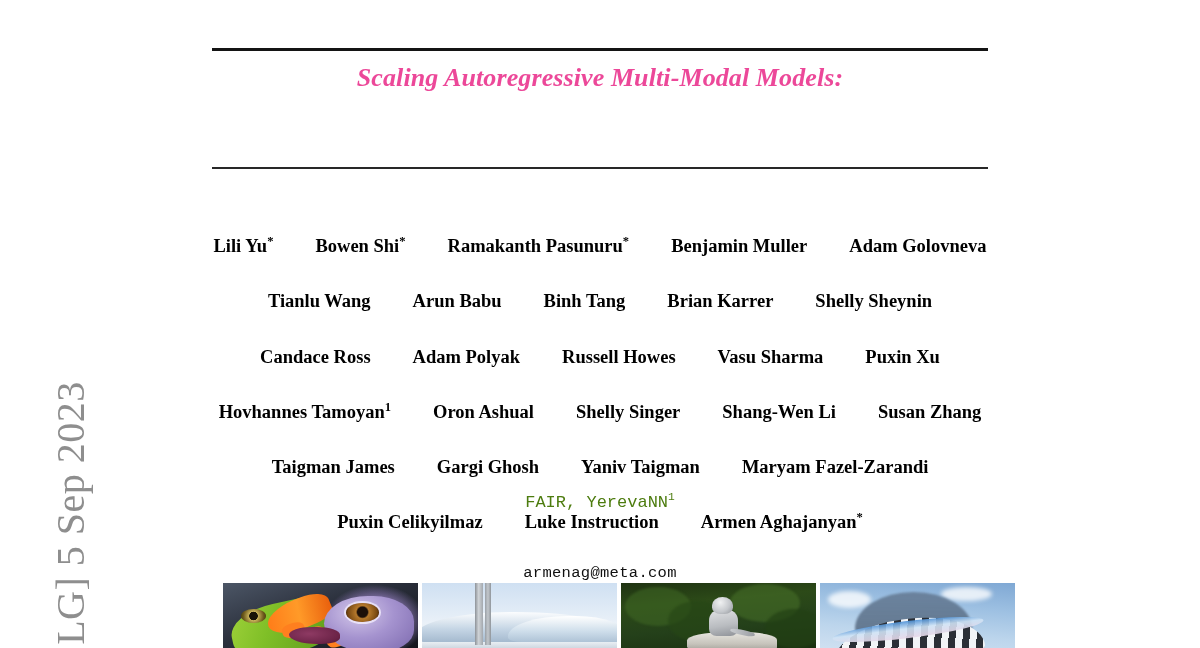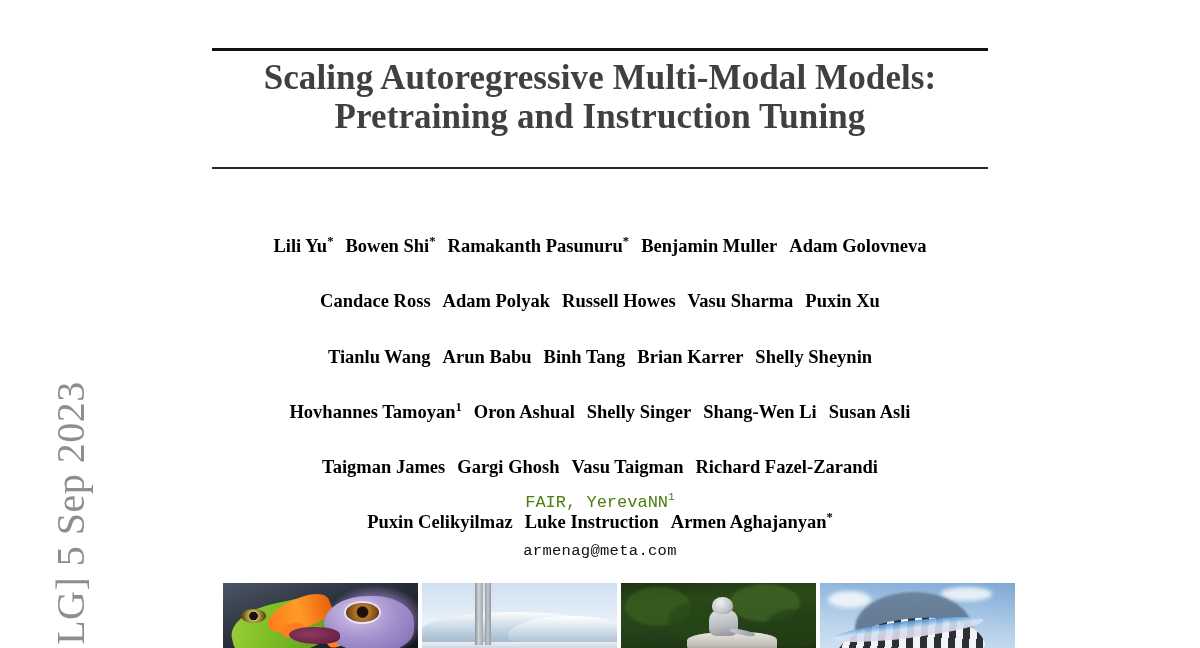--- a/index.html
+++ b/index.html
@@ -69,45 +69,46 @@
   #title-block {
     position: absolute;
     left: 212px;
     top: 58px;
     width: 776px;
     text-align: center;
   }
   #title-block .title-line {
     font-family: "Liberation Serif", serif;
     font-weight: bold;
-    font-size: 35px;
+    font-size: 26px;
     line-height: 39px;
     letter-spacing: 0.1px;
-    color: #404040;
+    color: #ec4899;
+    font-style: italic;
   }
 
   
   #authors {
     position: absolute;
     left: 180px;
     top: 219px;
     width: 840px;
     text-align: center;
   }
   .author-row {
     font-family: "Liberation Serif", serif;
     font-weight: bold;
     font-size: 18.5px;
     line-height: 55.3px;
     white-space: nowrap;
     color: #000;
   }
   .author-row .author {
     display: inline-block;
-    margin: 0 6px;
+    margin: 0 21px;
   }
   .author-row sup {
     font-size: 0.68em;
     vertical-align: super;
     line-height: 0;
     font-weight: bold;
   }
 
   #affiliation {
     position: absolute;
@@ -121,21 +122,21 @@
     color: #4d7c0f;
   }
   #affiliation sup {
     font-size: 0.66em;
     vertical-align: super;
     line-height: 0;
   }
   #email {
     position: absolute;
     left: 180px;
-    top: 542px;
+    top: 564px;
     width: 840px;
     text-align: center;
     font-family: "Liberation Mono", monospace;
     font-size: 15.5px;
     letter-spacing: 0.3px;
     color: #101010;
   }
 
   
   #figure-strip {
@@ -381,31 +382,30 @@
 <div id="arxiv-stamp">
   <div class="stamp-text">[cs.LG]  5 Sep 2023</div>
 </div>
 
 <div id="paper">
 
   <div class="rule-top"></div>
 
   <div id="title-block">
     <div class="title-line">Scaling Autoregressive Multi-Modal Models:</div>
-    <div class="title-line">Pretraining and Instruction Tuning</div>
   </div>
 
   <div class="rule-bottom"></div>
 
   <div id="authors">
       <div class="author-row"><span class="author">Lili Yu<sup>*</sup></span><span class="author">Bowen Shi<sup>*</sup></span><span class="author">Ramakanth Pasunuru<sup>*</sup></span><span class="author">Benjamin Muller</span><span class="author">Adam Golovneva</span></div>
+      <div class="author-row"><span class="author">Tianlu Wang</span><span class="author">Arun Babu</span><span class="author">Binh Tang</span><span class="author">Brian Karrer</span><span class="author">Shelly Sheynin</span></div>
       <div class="author-row"><span class="author">Candace Ross</span><span class="author">Adam Polyak</span><span class="author">Russell Howes</span><span class="author">Vasu Sharma</span><span class="author">Puxin Xu</span></div>
-      <div class="author-row"><span class="author">Tianlu Wang</span><span class="author">Arun Babu</span><span class="author">Binh Tang</span><span class="author">Brian Karrer</span><span class="author">Shelly Sheynin</span></div>
-      <div class="author-row"><span class="author">Hovhannes Tamoyan<sup>1</sup></span><span class="author">Oron Ashual</span><span class="author">Shelly Singer</span><span class="author">Shang-Wen Li</span><span class="author">Susan Asli</span></div>
-      <div class="author-row"><span class="author">Taigman James</span><span class="author">Gargi Ghosh</span><span class="author">Vasu Taigman</span><span class="author">Richard Fazel-Zarandi</span></div>
+      <div class="author-row"><span class="author">Hovhannes Tamoyan<sup>1</sup></span><span class="author">Oron Ashual</span><span class="author">Shelly Singer</span><span class="author">Shang-Wen Li</span><span class="author">Susan Zhang</span></div>
+      <div class="author-row"><span class="author">Taigman James</span><span class="author">Gargi Ghosh</span><span class="author">Yaniv Taigman</span><span class="author">Maryam Fazel-Zarandi</span></div>
       <div class="author-row"><span class="author">Puxin Celikyilmaz</span><span class="author">Luke Instruction</span><span class="author">Armen Aghajanyan<sup>*</sup></span></div>
     </div>
 
   <div id="affiliation">
     <span>FAIR, YerevaNN</span><sup>1</sup>
   </div>
 
   <div id="email">armenag@meta.com</div>
 
   <div id="figure-strip">

